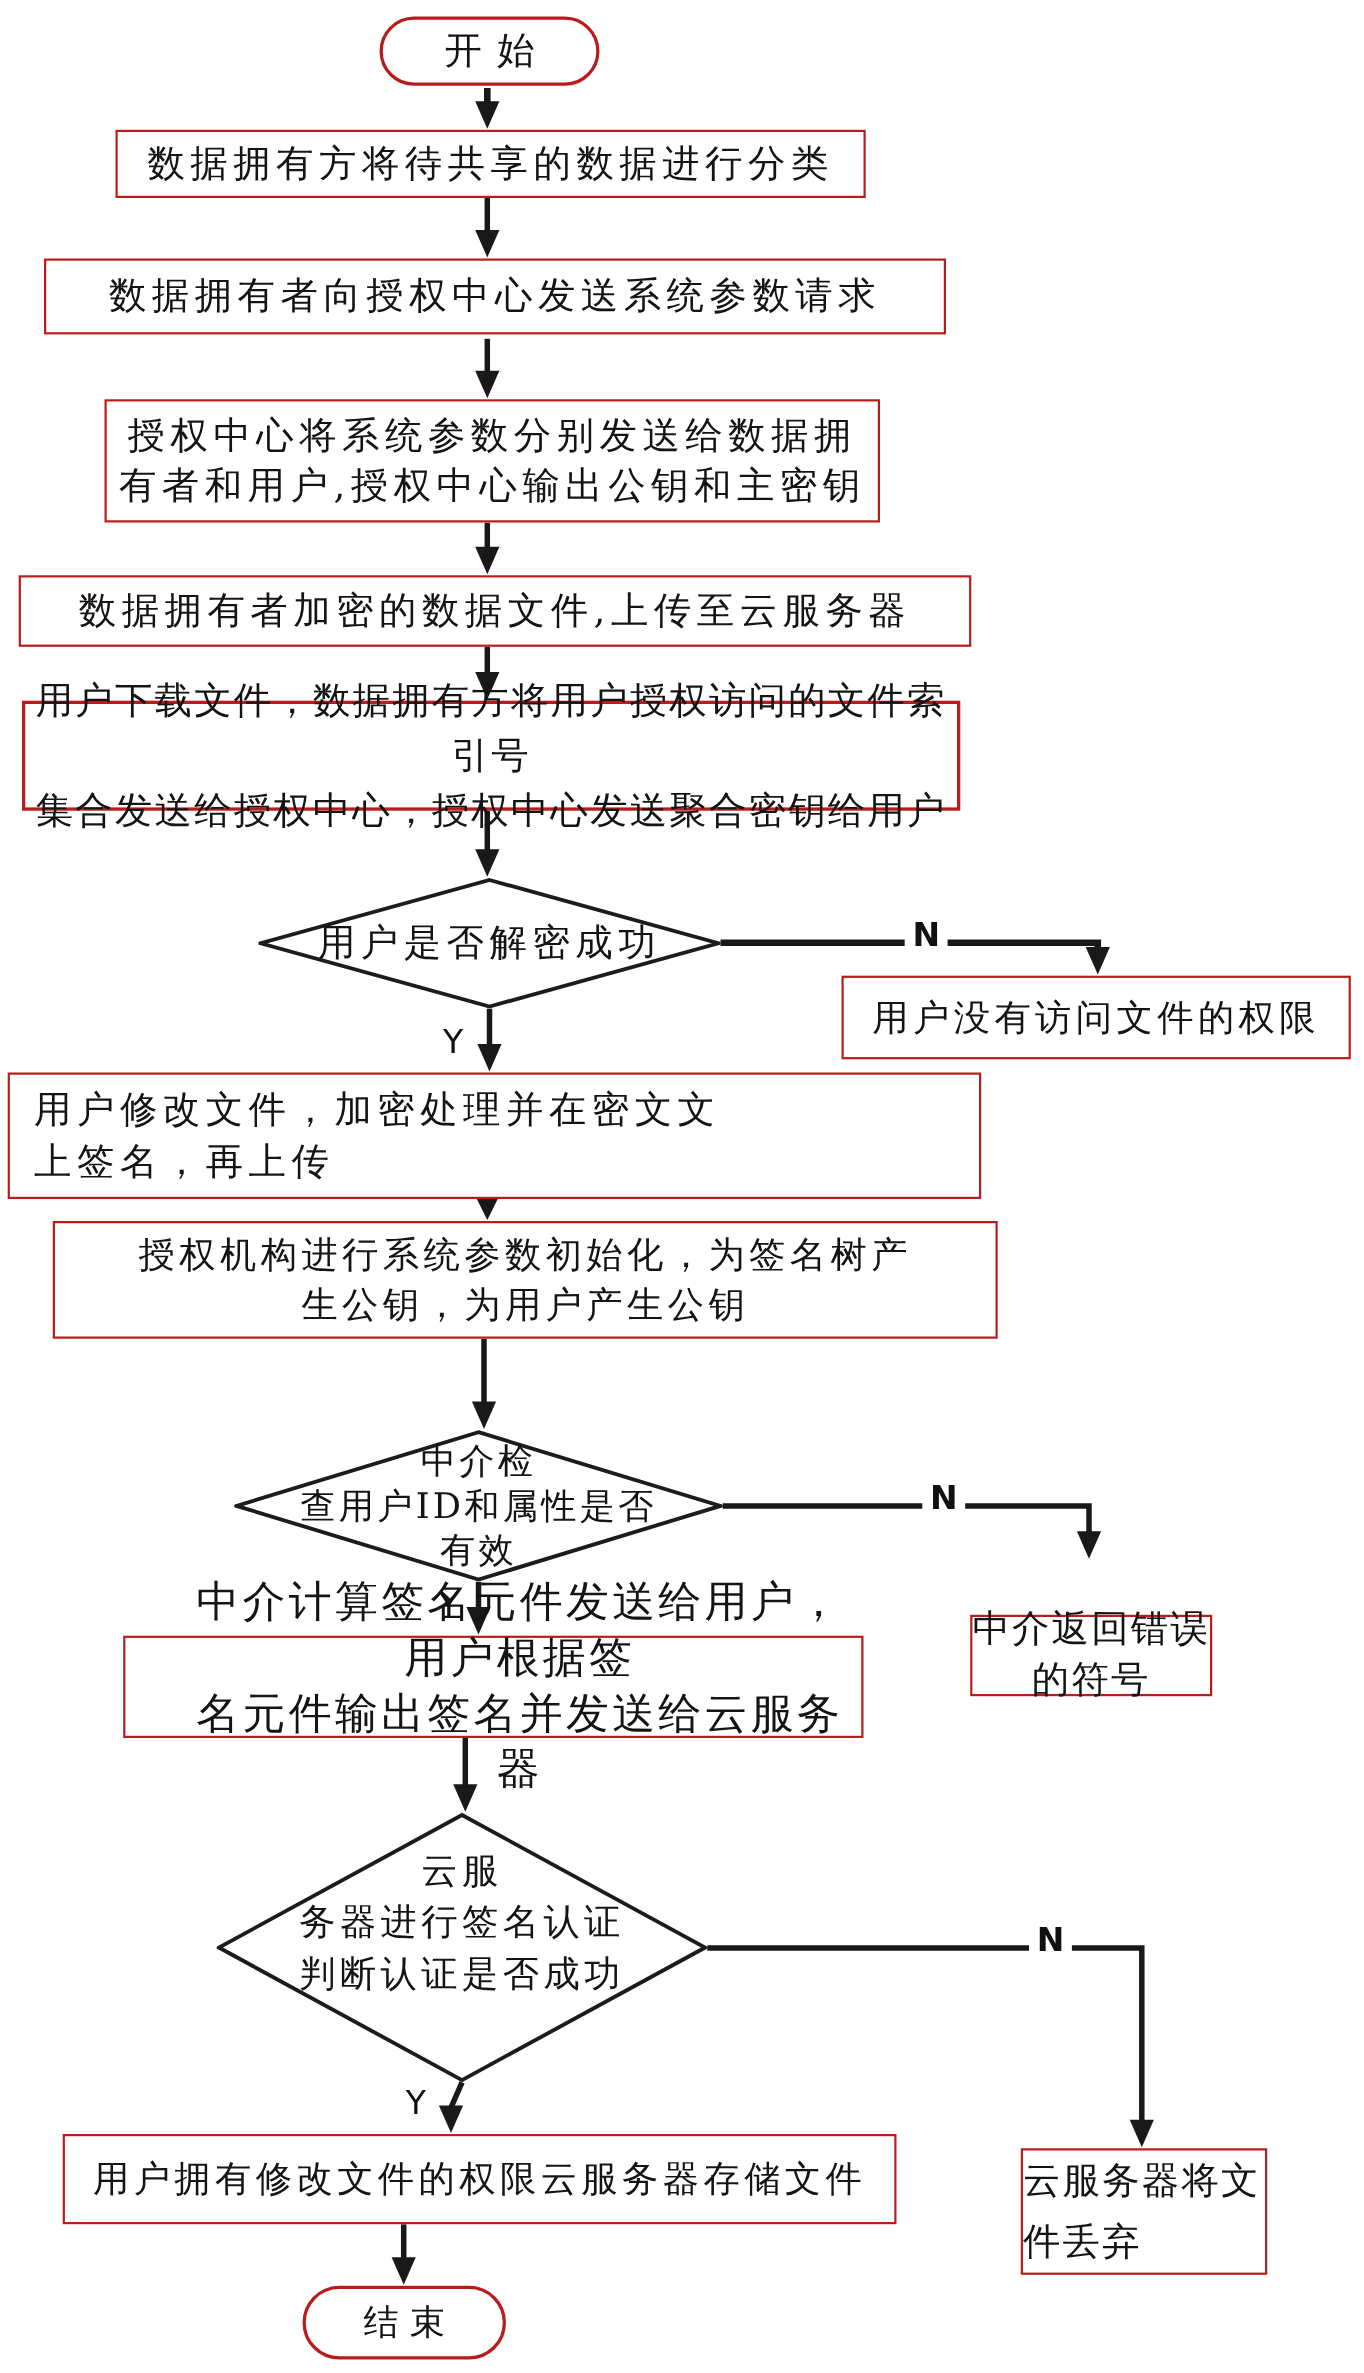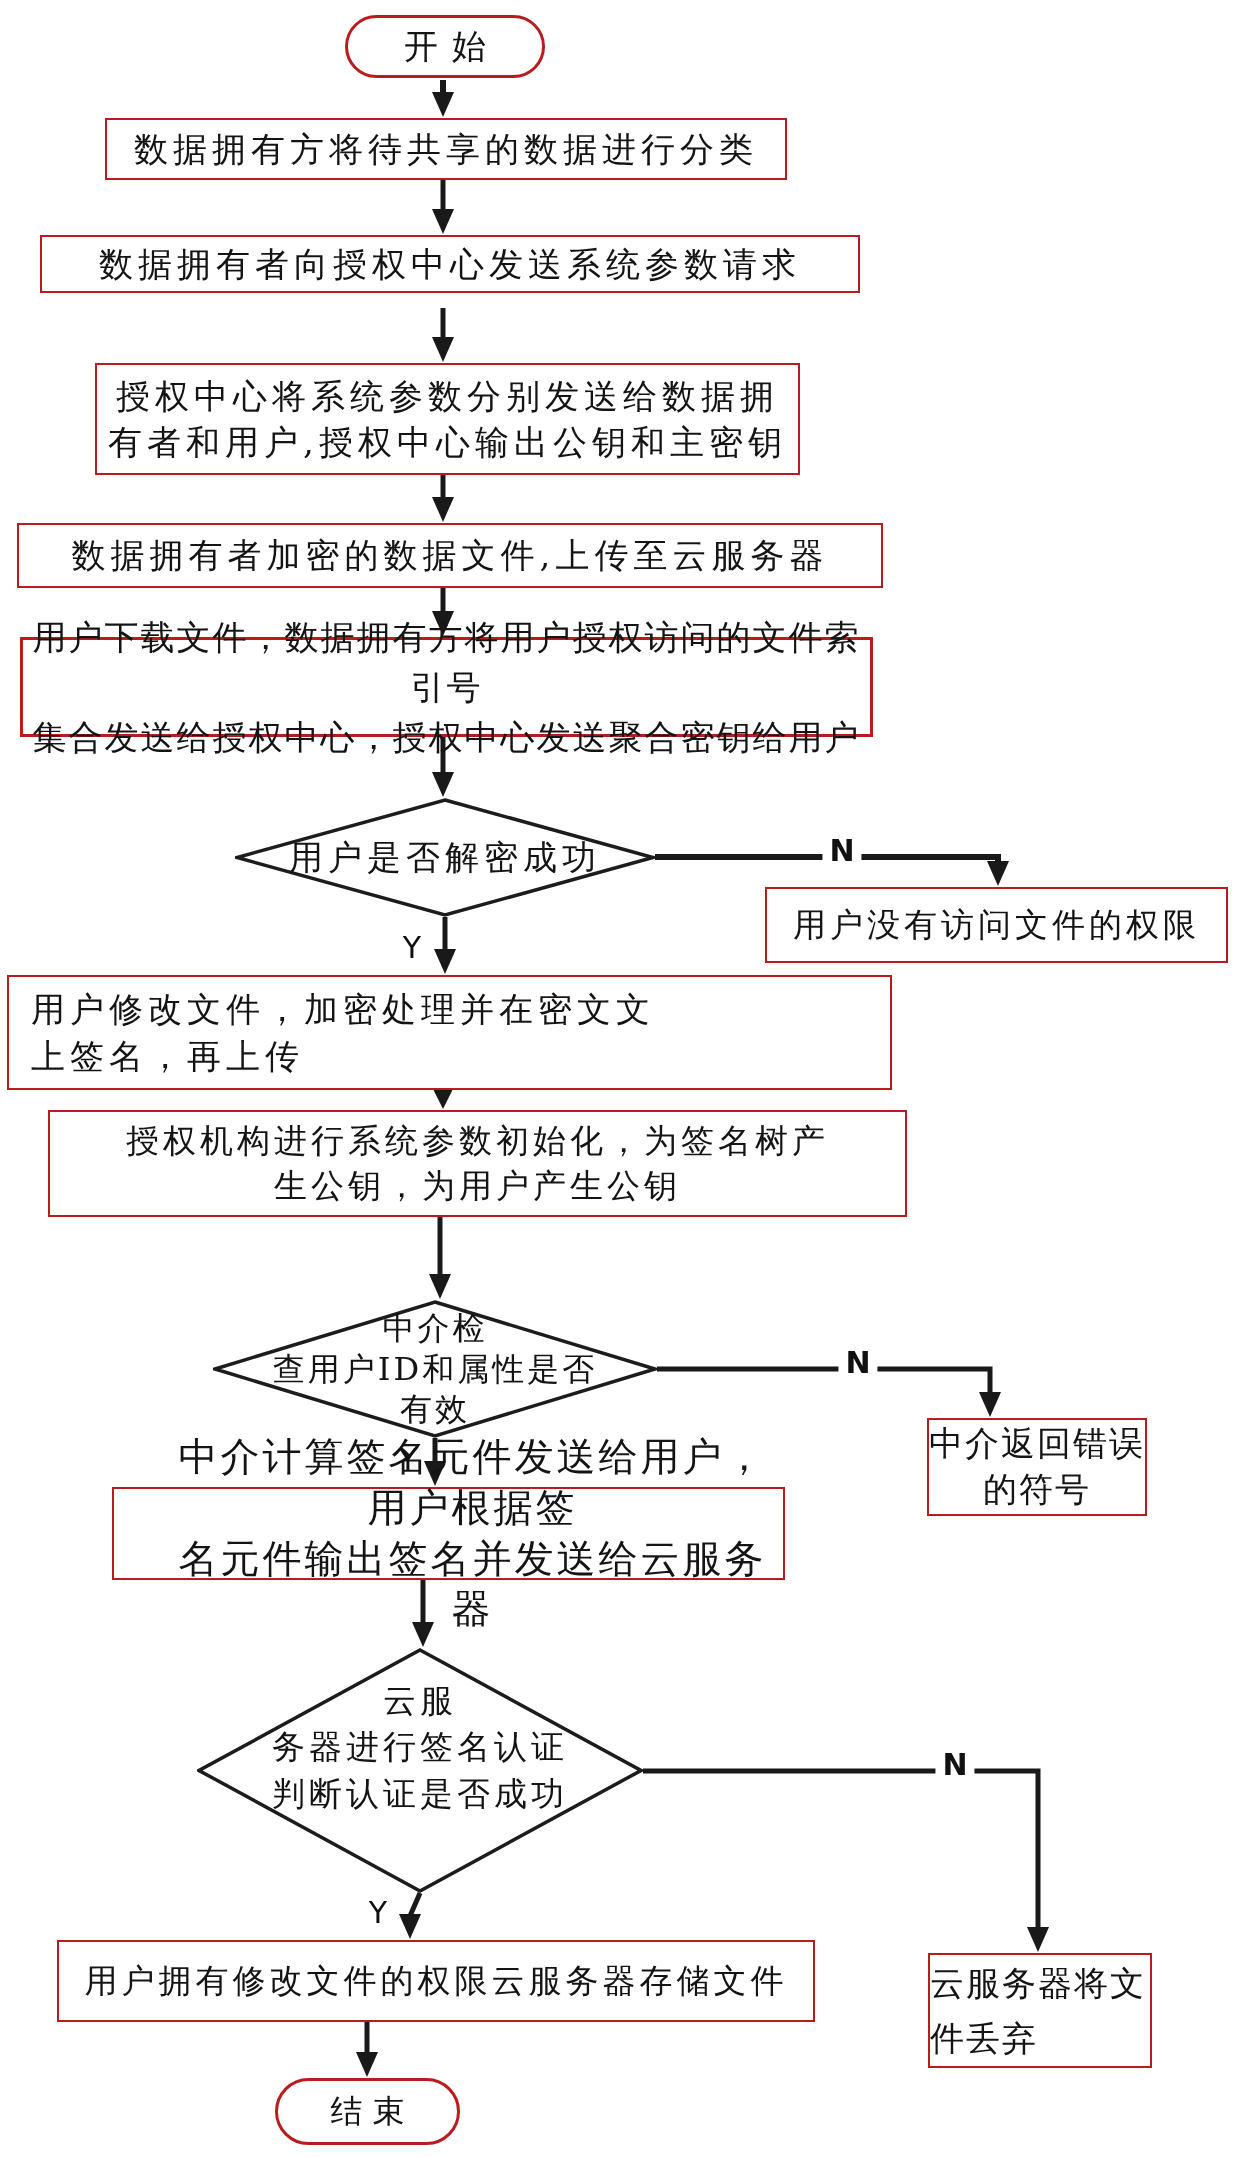--- a/index.html
+++ b/index.html
@@ -104,21 +104,21 @@
   </svg>
 
   <div class="node terminator" style="left:345px;top:15px;width:200px;height:63px;">
     <span class="txt" style="letter-spacing:14px;margin-right:-14px;">开始</span>
   </div>
 
   <div class="node" style="left:105px;top:118px;width:682px;height:62px;">
     <span class="txt">数据拥有方将待共享的数据进行分类</span>
   </div>
 
-  <div class="node" style="left:40px;top:235px;width:820px;height:58px;">
+  <div class="node" style="left:40px;top:235px;width:820px;height:69px;">
     <span class="txt">数据拥有者向授权中心发送系统参数请求</span>
   </div>
 
   <div class="node" style="left:95px;top:363px;width:705px;height:112px;">
     <span class="txt">授权中心将系统参数分别发送给数据拥
 有者和用户,授权中心输出公钥和主密钥</span>
   </div>
 
   <div class="node" style="left:17px;top:523px;width:866px;height:65px;">
     <span class="txt">数据拥有者加密的数据文件,上传至云服务器</span>
@@ -152,21 +152,21 @@
 
   <div class="node diamond" style="left:213px;top:1300px;width:444px;height:138px;">
     <svg width="444" height="138" viewBox="0 0 444 138">
       <polygon points="222,2 442,69 222,136 2,69" fill="#ffffff" stroke="#1c1c1c" stroke-width="3.5"></polygon>
     </svg>
     <span class="txt fs32" style="line-height:1.28;">中介检
 查用户ID和属性是否
 有效</span>
   </div>
 
-  <div class="node" style="left:882px;top:1418px;width:220px;height:98px;margin-left:45px;">
+  <div class="node" style="left:882px;top:1468px;width:220px;height:74px;">
     <span class="txt fs30" style="line-height:1.35;">中介返回错误
 的符号</span>
   </div>
 
   <div class="node" style="left:112px;top:1487px;width:673px;height:93px;">
     <span class="txt fs31" style="line-height:1.3;">中介计算签名元件发送给用户，用户根据签
 名元件输出签名并发送给云服务器</span>
   </div>
 
   <div class="node diamond" style="left:197px;top:1648px;width:446px;height:245px;">

